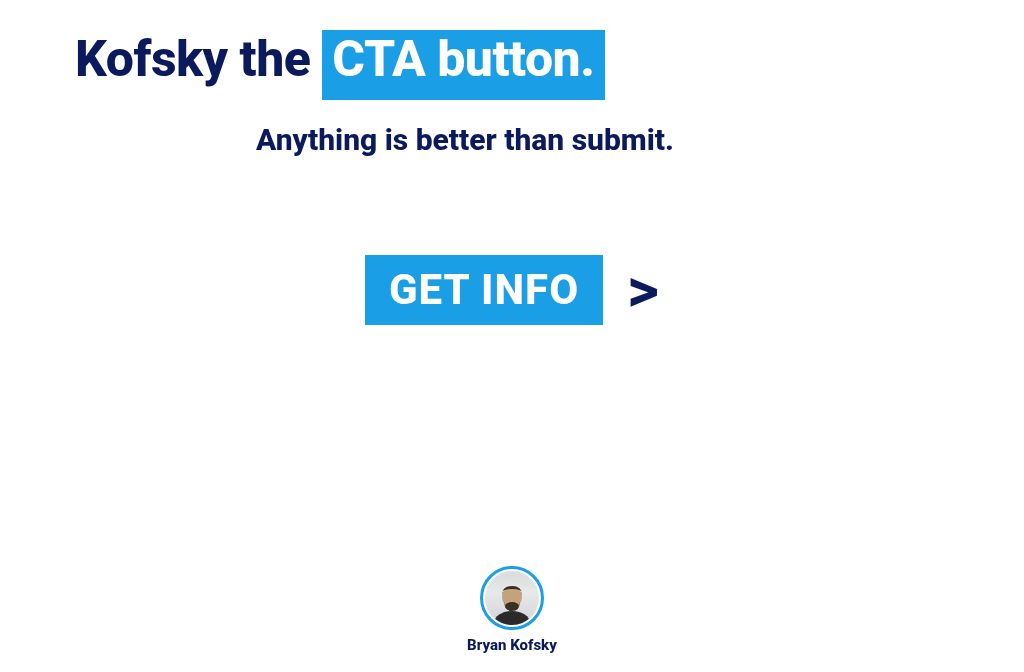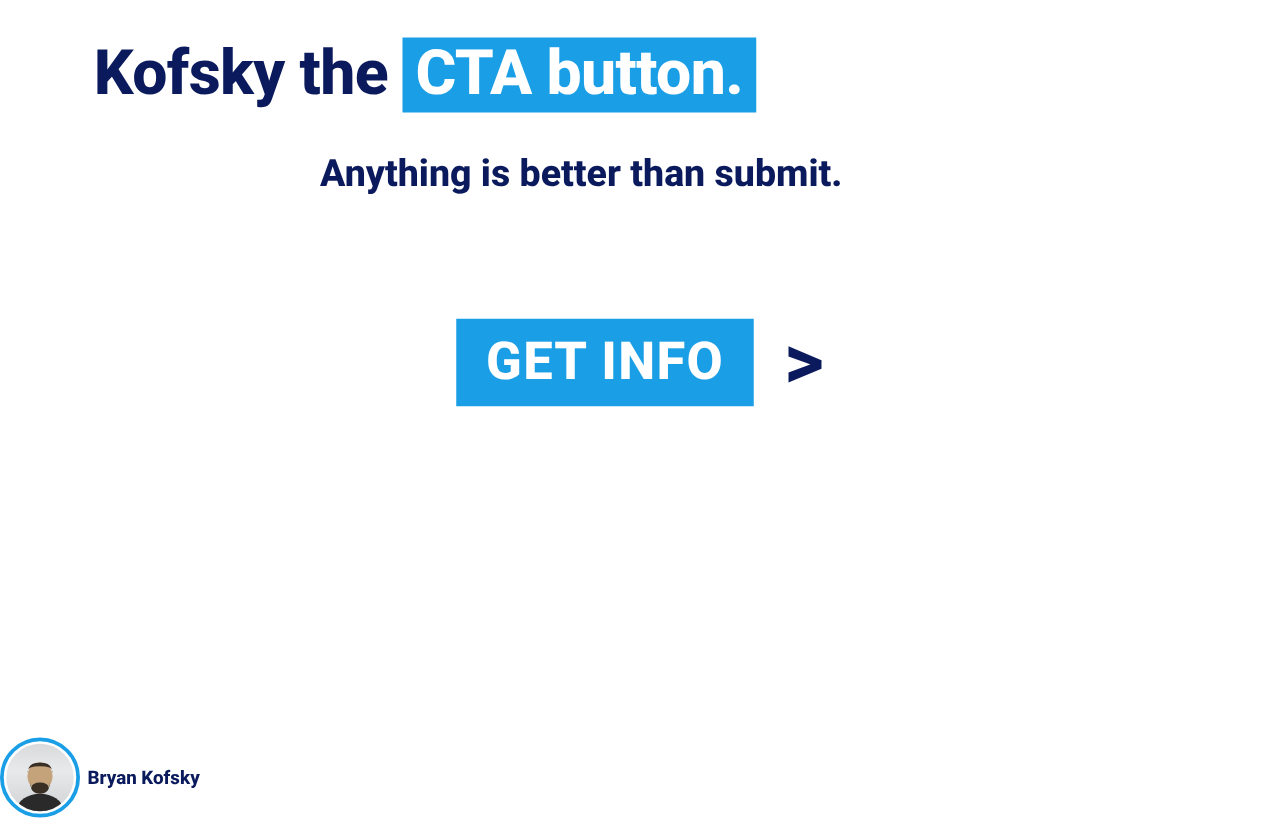--- a/index.html
+++ b/index.html
@@ -20,21 +20,21 @@
       top: 30px;
       left: 75px;
       font-size: 50px;
       font-weight: 800;
       color: #0a1a5c;
       letter-spacing: -0.5px;
     }
     .heading .highlight {
       background: #1a9ee6;
       color: #ffffff;
-      padding: 0 10px 2px 10px;
+      padding: 0 10px 12px 10px;
       display: inline-block;
     }
     .subheading {
       position: absolute;
       top: 122px;
       left: 0;
       width: 930px;
       text-align: center;
       font-size: 30px;
       font-weight: 800;
@@ -64,21 +64,21 @@
       font-weight: 700;
       color: #0a1a5c;
       line-height: 1;
     }
     .author-block {
       position: absolute;
       bottom: 18px;
       left: 0;
       width: 1024px;
       display: flex;
-      flex-direction: row;
+      flex-direction: column;
       align-items: center;
       gap: 6px;
     }
     .avatar-ring {
       width: 64px;
       height: 64px;
       border-radius: 50%;
       border: 3px solid #1a9ee6;
       display: flex;
       align-items: center;

